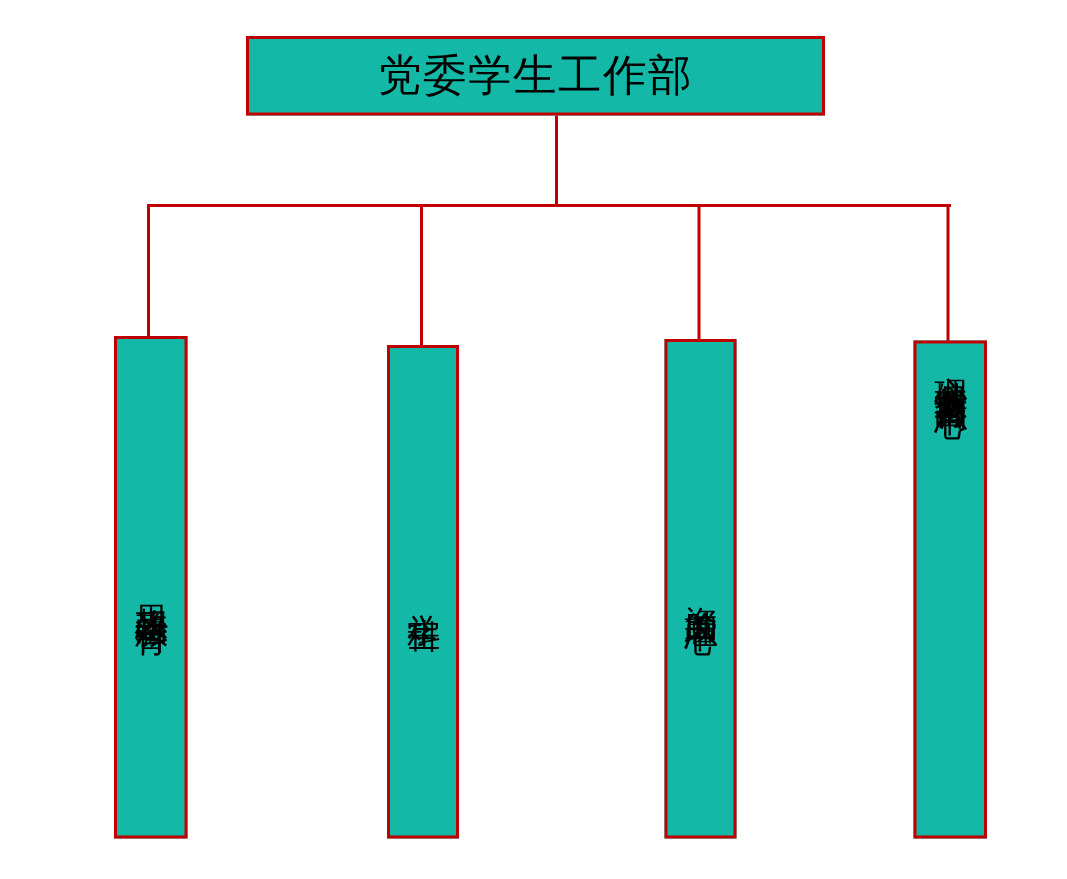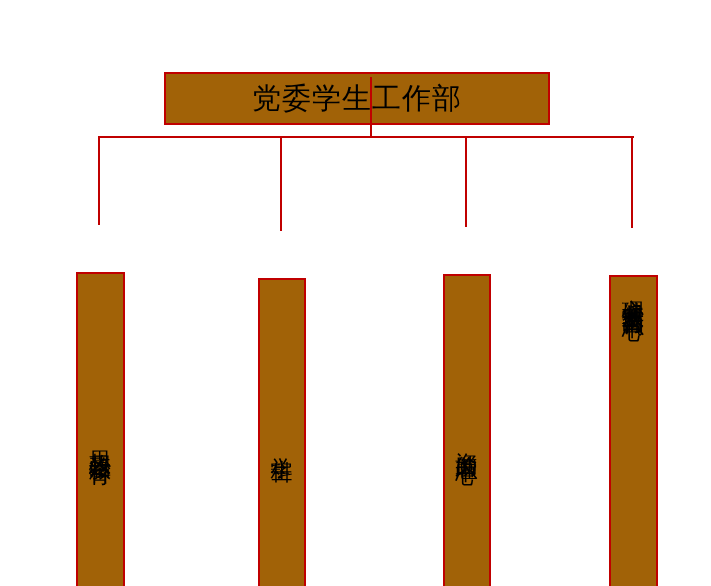--- a/index.html
+++ b/index.html
@@ -13,23 +13,22 @@
     height: 586px;
     background: #ffffff;
     overflow: hidden;
     font-family: "DejaVu Serif", "Liberation Serif", serif;
   }
 
   
   .node {
     position: absolute;
     box-sizing: border-box;
-    background: #a16207;
+    background: #14b8a6;
     border: 2px solid #c00000;
-    margin-top: 48px;
   }
 
   .root-node {
     left: 164px;
     top: 24px;
     width: 386px;
     height: 53px;
     display: flex;
     align-items: center;
     justify-content: center;

